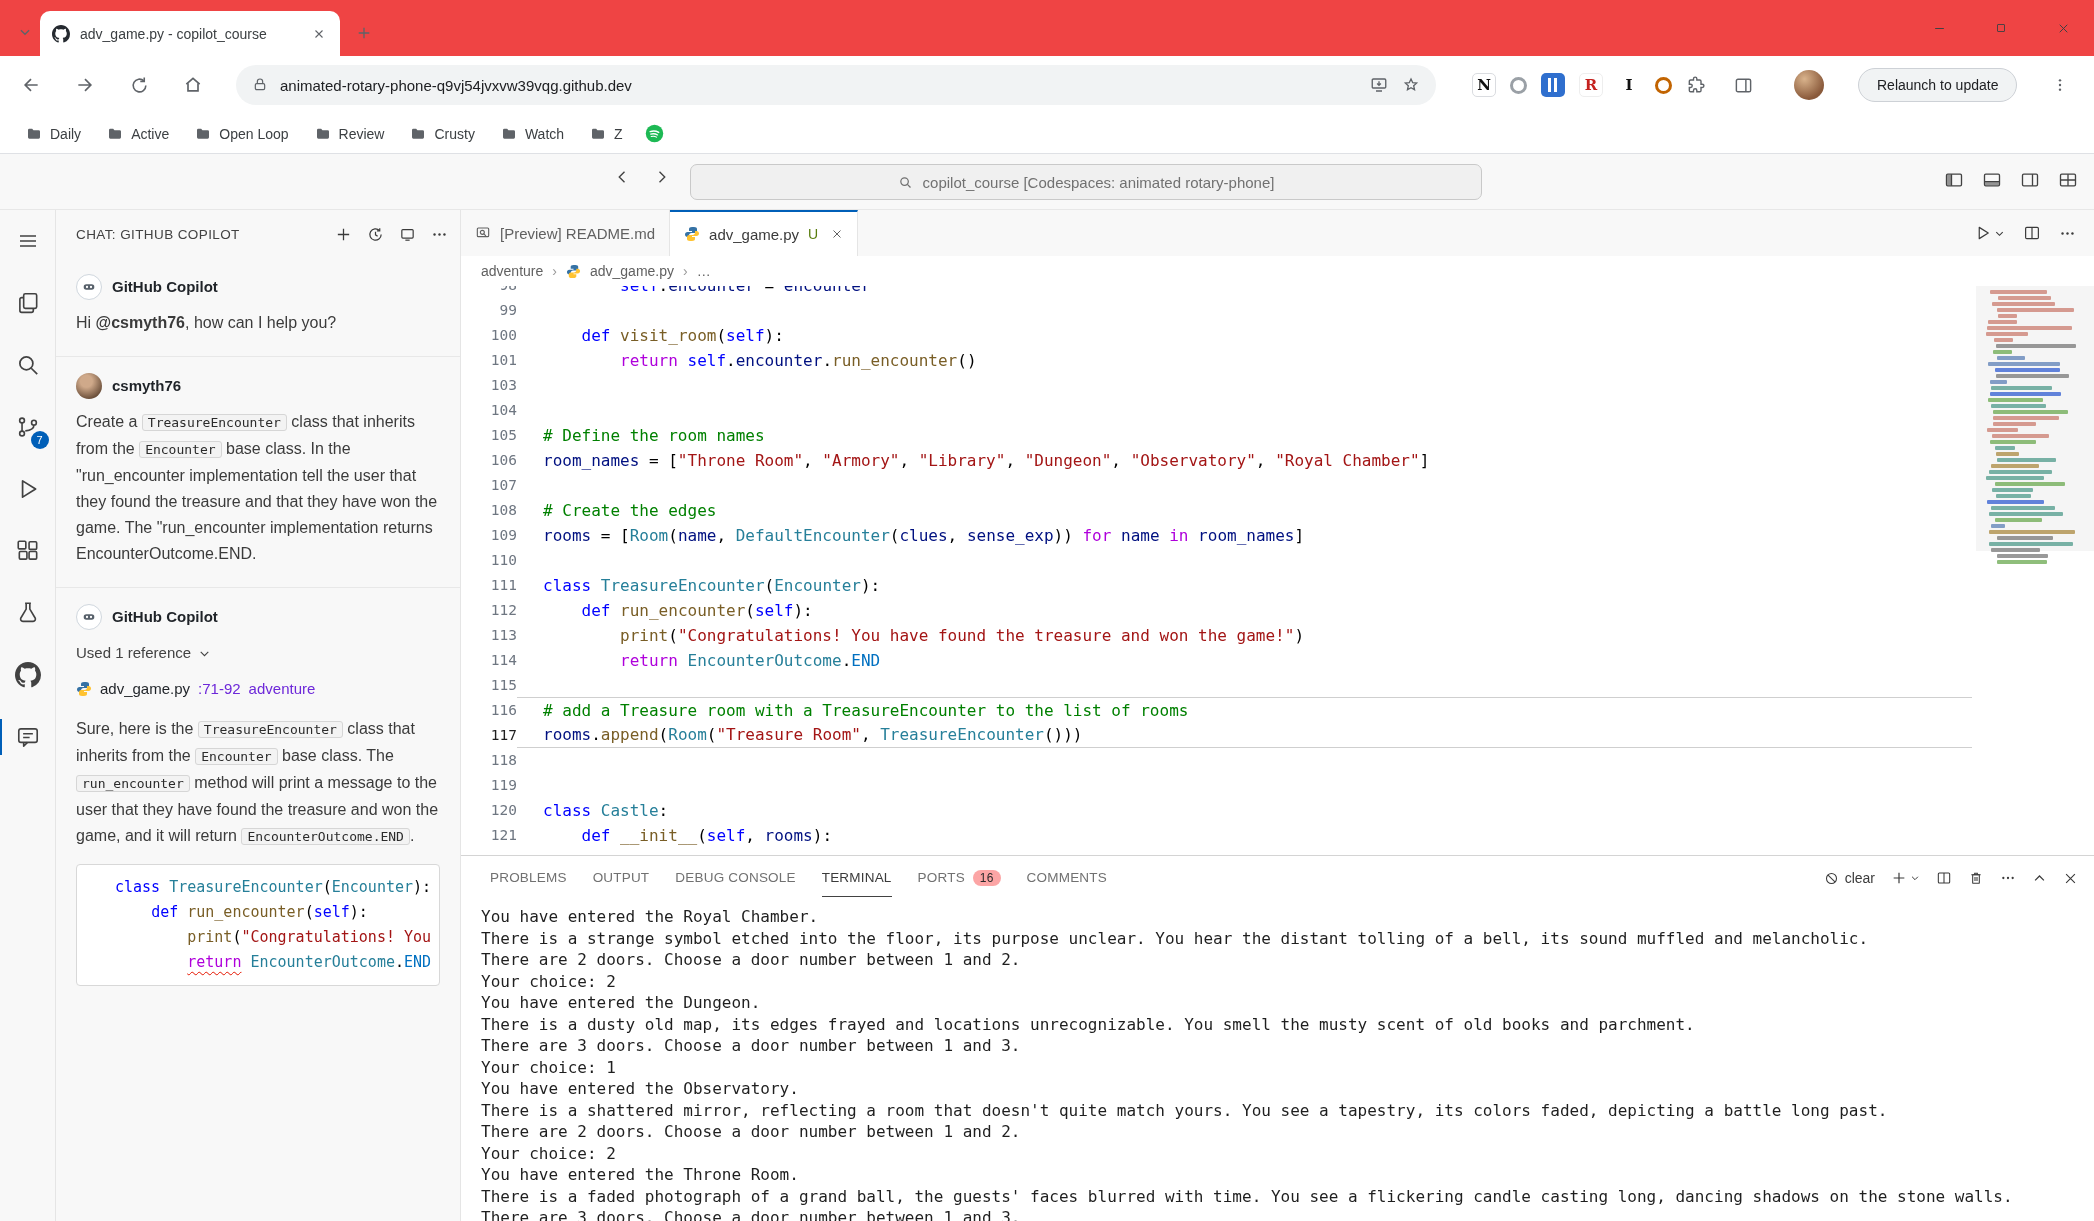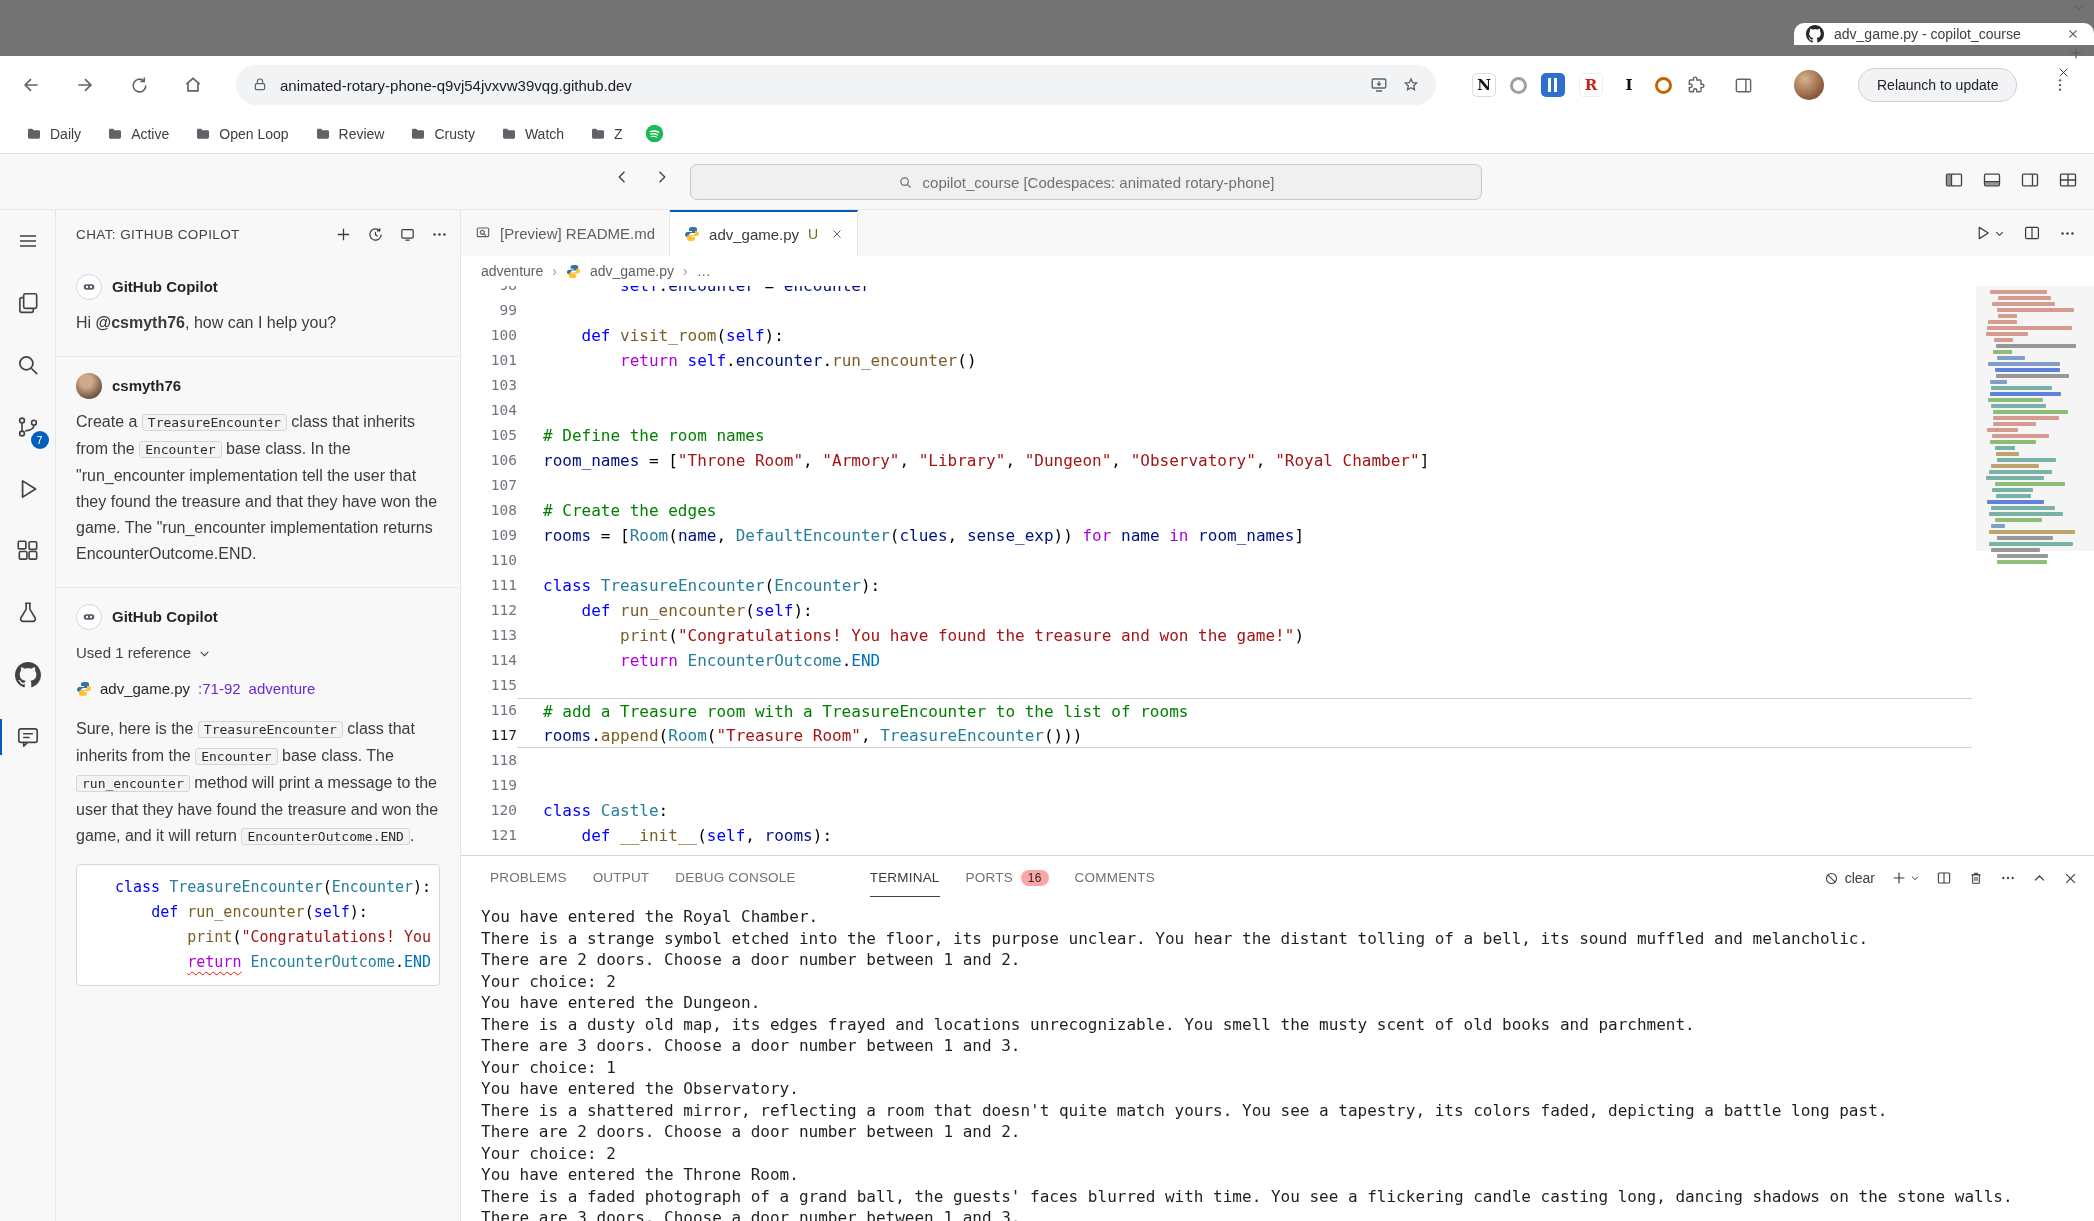--- a/index.html
+++ b/index.html
@@ -1,21 +1,21 @@
 <!DOCTYPE html>
 <html><head>
 <meta charset="utf-8">
 <style>
   * { margin:0; padding:0; box-sizing:border-box; }
   html,body { width:2094px; height:1221px; overflow:hidden; }
   body { font-family:"Liberation Sans", sans-serif; background:#fff; position:relative; color:#202124; }
   svg { display:block; }
 
   
-  .tabstrip { height:56px; background:#737373; display:flex; align-items:flex-end; padding-left:10px;flex-direction:column; }
+  .tabstrip { height:56px; background:#ef4444; display:flex; align-items:flex-end; padding-left:10px; }
   .tab-search { width:30px; height:30px; margin-bottom:9px; display:flex; align-items:center; justify-content:center; color:#5f6368; border-radius:50%; }
   .btab { height:45px; width:300px; background:#fff; border-radius:10px 10px 0 0; display:flex; align-items:center; padding:0 10px 0 12px; gap:10px; font-size:14px; color:#3c4043; }
   .btab-title { flex:1; white-space:nowrap; overflow:hidden; text-overflow:ellipsis; }
   .btab-close { color:#5f6368; width:22px; height:22px; display:flex; align-items:center; justify-content:center; border-radius:50%; }
   .newtab { width:36px; height:36px; margin:0 0 5px 6px; display:flex; align-items:center; justify-content:center; color:#5f6368; border-radius:50%; }
   .winctl { margin-left:auto; display:flex; height:100%; }
   .winctl span { width:62px; display:flex; align-items:center; justify-content:center; color:#3c4043; }
 
   .toolbar { height:58px; background:#fff; display:flex; align-items:center; padding:0 14px; gap:20px; }
   .nav-icon { width:34px; height:34px; display:flex; align-items:center; justify-content:center; color:#5f6368; border-radius:50%; flex:0 0 auto; }
@@ -77,39 +77,39 @@
   .etab { display:flex; align-items:center; gap:9px; padding:0 14px; font-size:15px; color:#616161; border-right:1px solid #e5e5e5; }
   .etab.active { background:#fff; color:#3b3b3b; border-top:2px solid #005fb8; }
   .badge-u { color:#587c0c; font-size:14px; }
   .etab-close { margin-left:4px; color:#616161; }
   .tab-actions { margin-left:auto; display:flex; align-items:center; gap:18px; padding-right:18px; color:#3b3b3b; }
   .breadcrumb { height:30px; display:flex; align-items:center; gap:9px; padding-left:20px; font-size:14px; color:#616161; background:#fff; flex:0 0 auto; }
   .bc-sep { color:#9a9a9a; }
 
   .code-wrap { flex:1; position:relative; overflow:hidden; font-family:"DejaVu Sans Mono", monospace; font-size:16px; line-height:25px; }
   .code-lines { position:absolute; top:-13px; left:0; right:122px; }
-  .code-row { display:flex; height:25px; white-space:pre; }
+  .code-row { display:flex; height:25px; white-space:pre;align-items:flex-end; }
   .ln { flex:0 0 56px; width:56px; text-align:right; color:#6e7681; font-size:14.5px; }
   .lc { padding-left:26px; flex:1; color:#000; }
   .tk-kw{color:#0000ff} .tk-ctrl{color:#af00db} .tk-type{color:#267f99} .tk-fn{color:#795e26}
   .tk-str{color:#a31515} .tk-com{color:#008000} .tk-var{color:#001080} .tk-const{color:#0070c1}
   .tk-sq{color:#af00db; text-decoration:underline wavy #e51400 1px; text-underline-offset:4px;}
   .code-row.box-top .lc { border-top:1px solid #cfcfcf; }
   .code-row.box-bottom .lc { border-bottom:1px solid #cfcfcf; }
   .code-row.current .ln { color:#1f1f1f; }
   .minimap { position:absolute; top:4px; right:12px; width:96px; display:flex; flex-direction:column; gap:2px; }
   .mm-line { height:4px; border-radius:1px; opacity:.75; }
   .mm-slider { position:absolute; top:0; right:0; width:118px; height:265px; background:rgba(0,0,0,.04); }
 
   .panel { height:366px; border-top:1px solid #d4d4d4; display:flex; flex-direction:column; background:#fff; flex:0 0 auto; }
   .panel-header { height:44px; display:flex; align-items:center; padding:0 16px; flex:0 0 auto; }
   .ptab { padding:0 13px; height:100%; display:flex; align-items:center; gap:8px; font-size:13.5px; color:#717171; letter-spacing:.2px; }
   .ptab span.lbl { padding:11px 0; border-bottom:1px solid transparent; }
   .ptab.active { color:#3b3b3b; }
-  .ptab.active span.lbl { border-bottom:1px solid #424242;margin-left:48px; }
+  .ptab.active span.lbl { border-bottom:1px solid #424242; }
   .pbadge { background:#fca5a5; color:#2b2b2b; border-radius:10px; padding:1px 7px; font-size:12px; }
   .panel-actions { margin-left:auto; display:flex; align-items:center; gap:16px; color:#3b3b3b; }
   .clear-btn { display:flex; align-items:center; gap:6px; font-size:14px; color:#3b3b3b; }
   .terminal { flex:1; overflow:hidden; padding:6px 0 0 20px; font-family:"DejaVu Sans Mono", monospace; font-size:16px; line-height:21.5px; color:#1f1f1f; white-space:pre; }
   .tline { height:21.5px; }
 </style>
 </head>
 <body>
 
 <div class="tabstrip">

